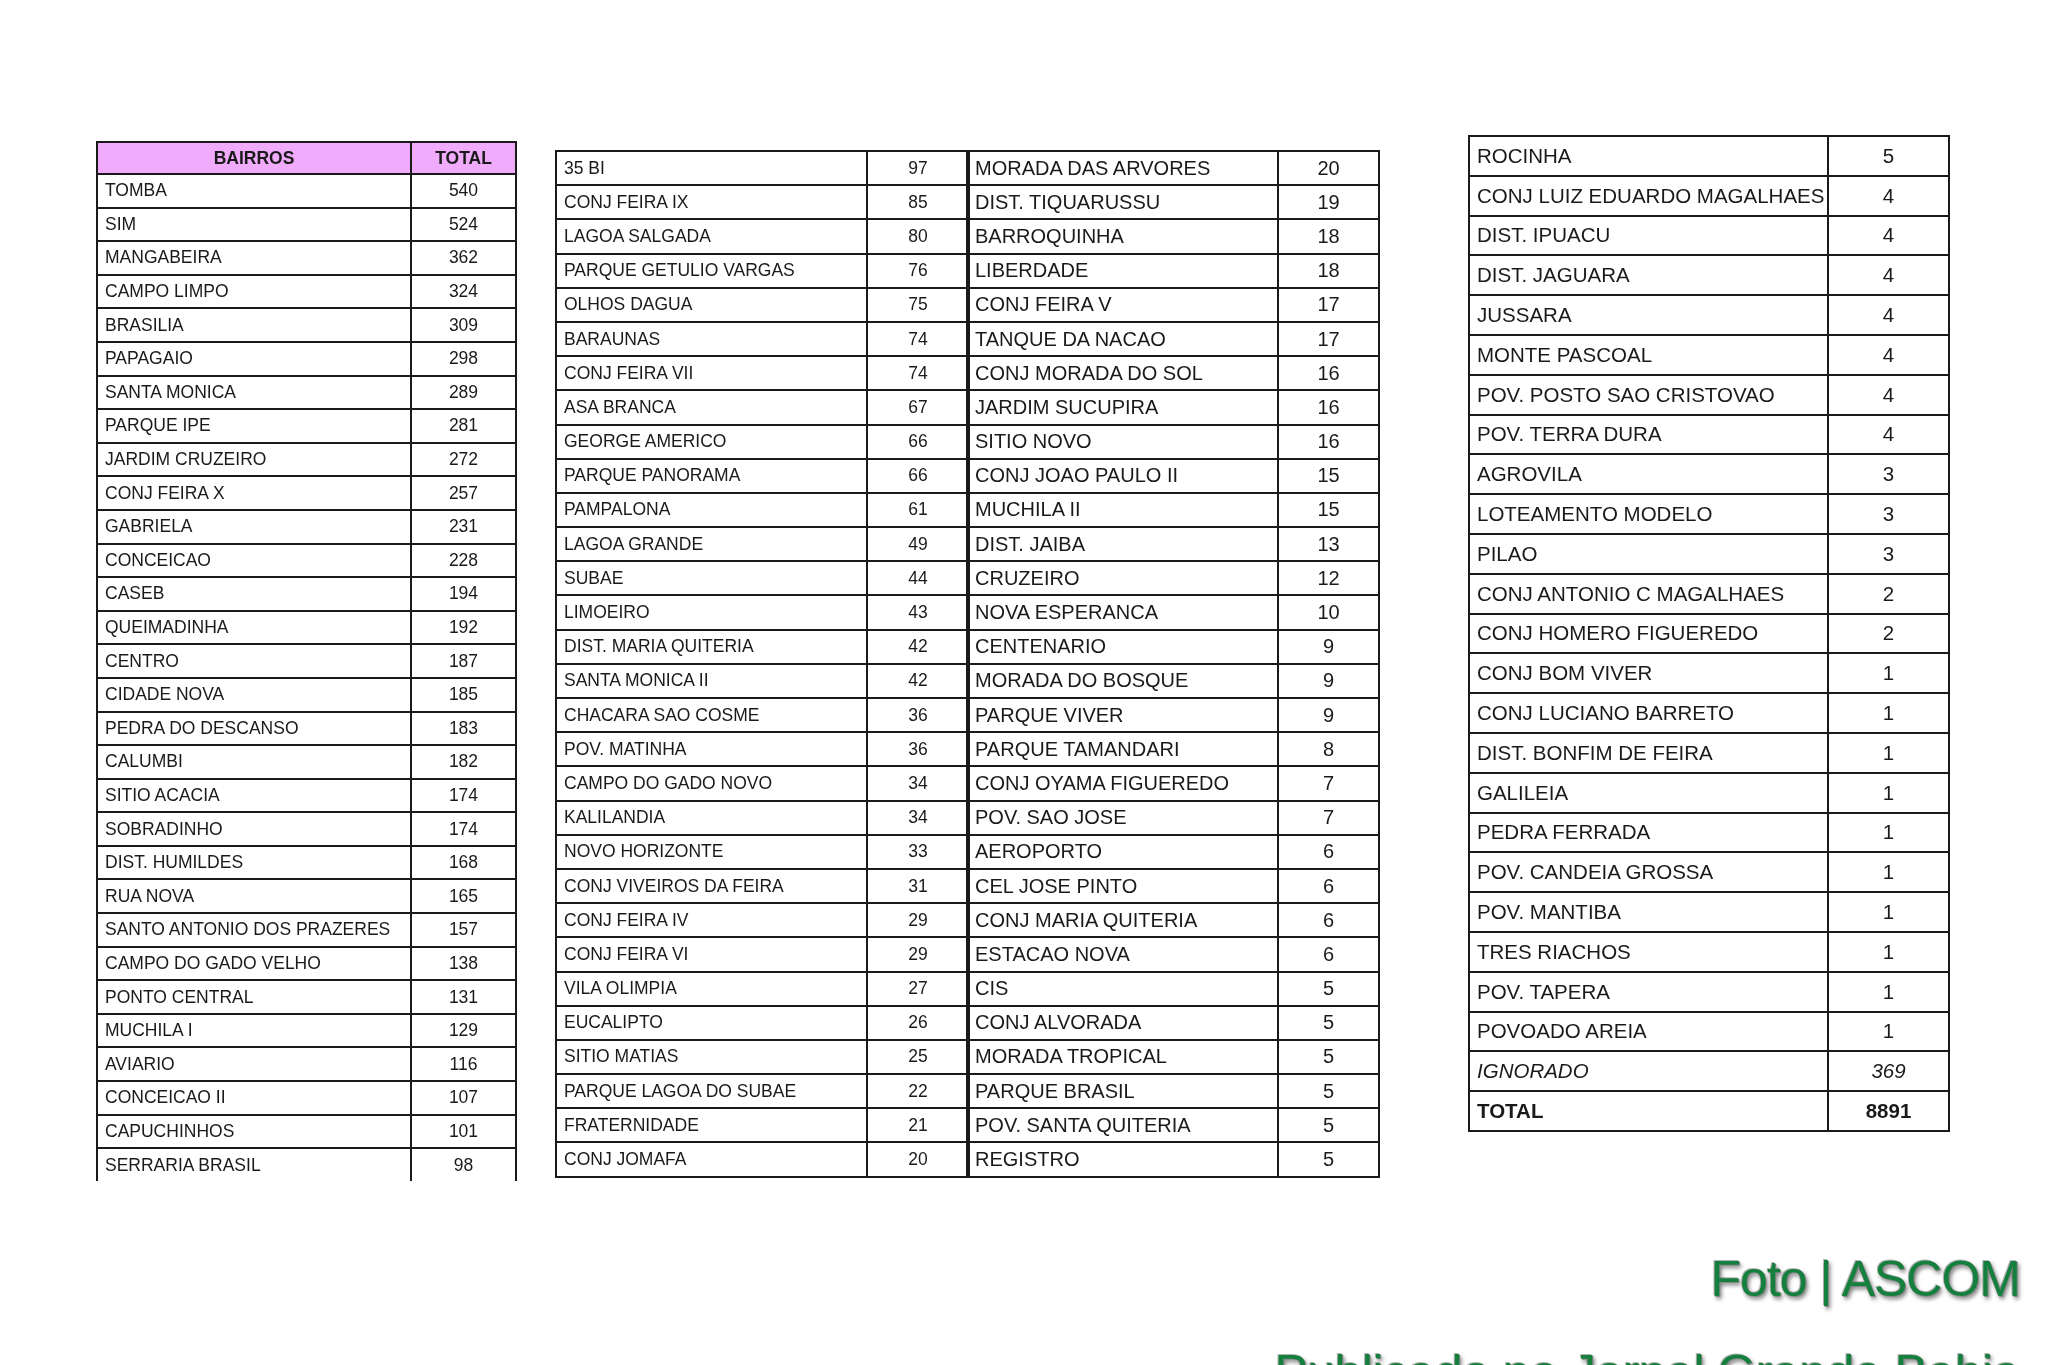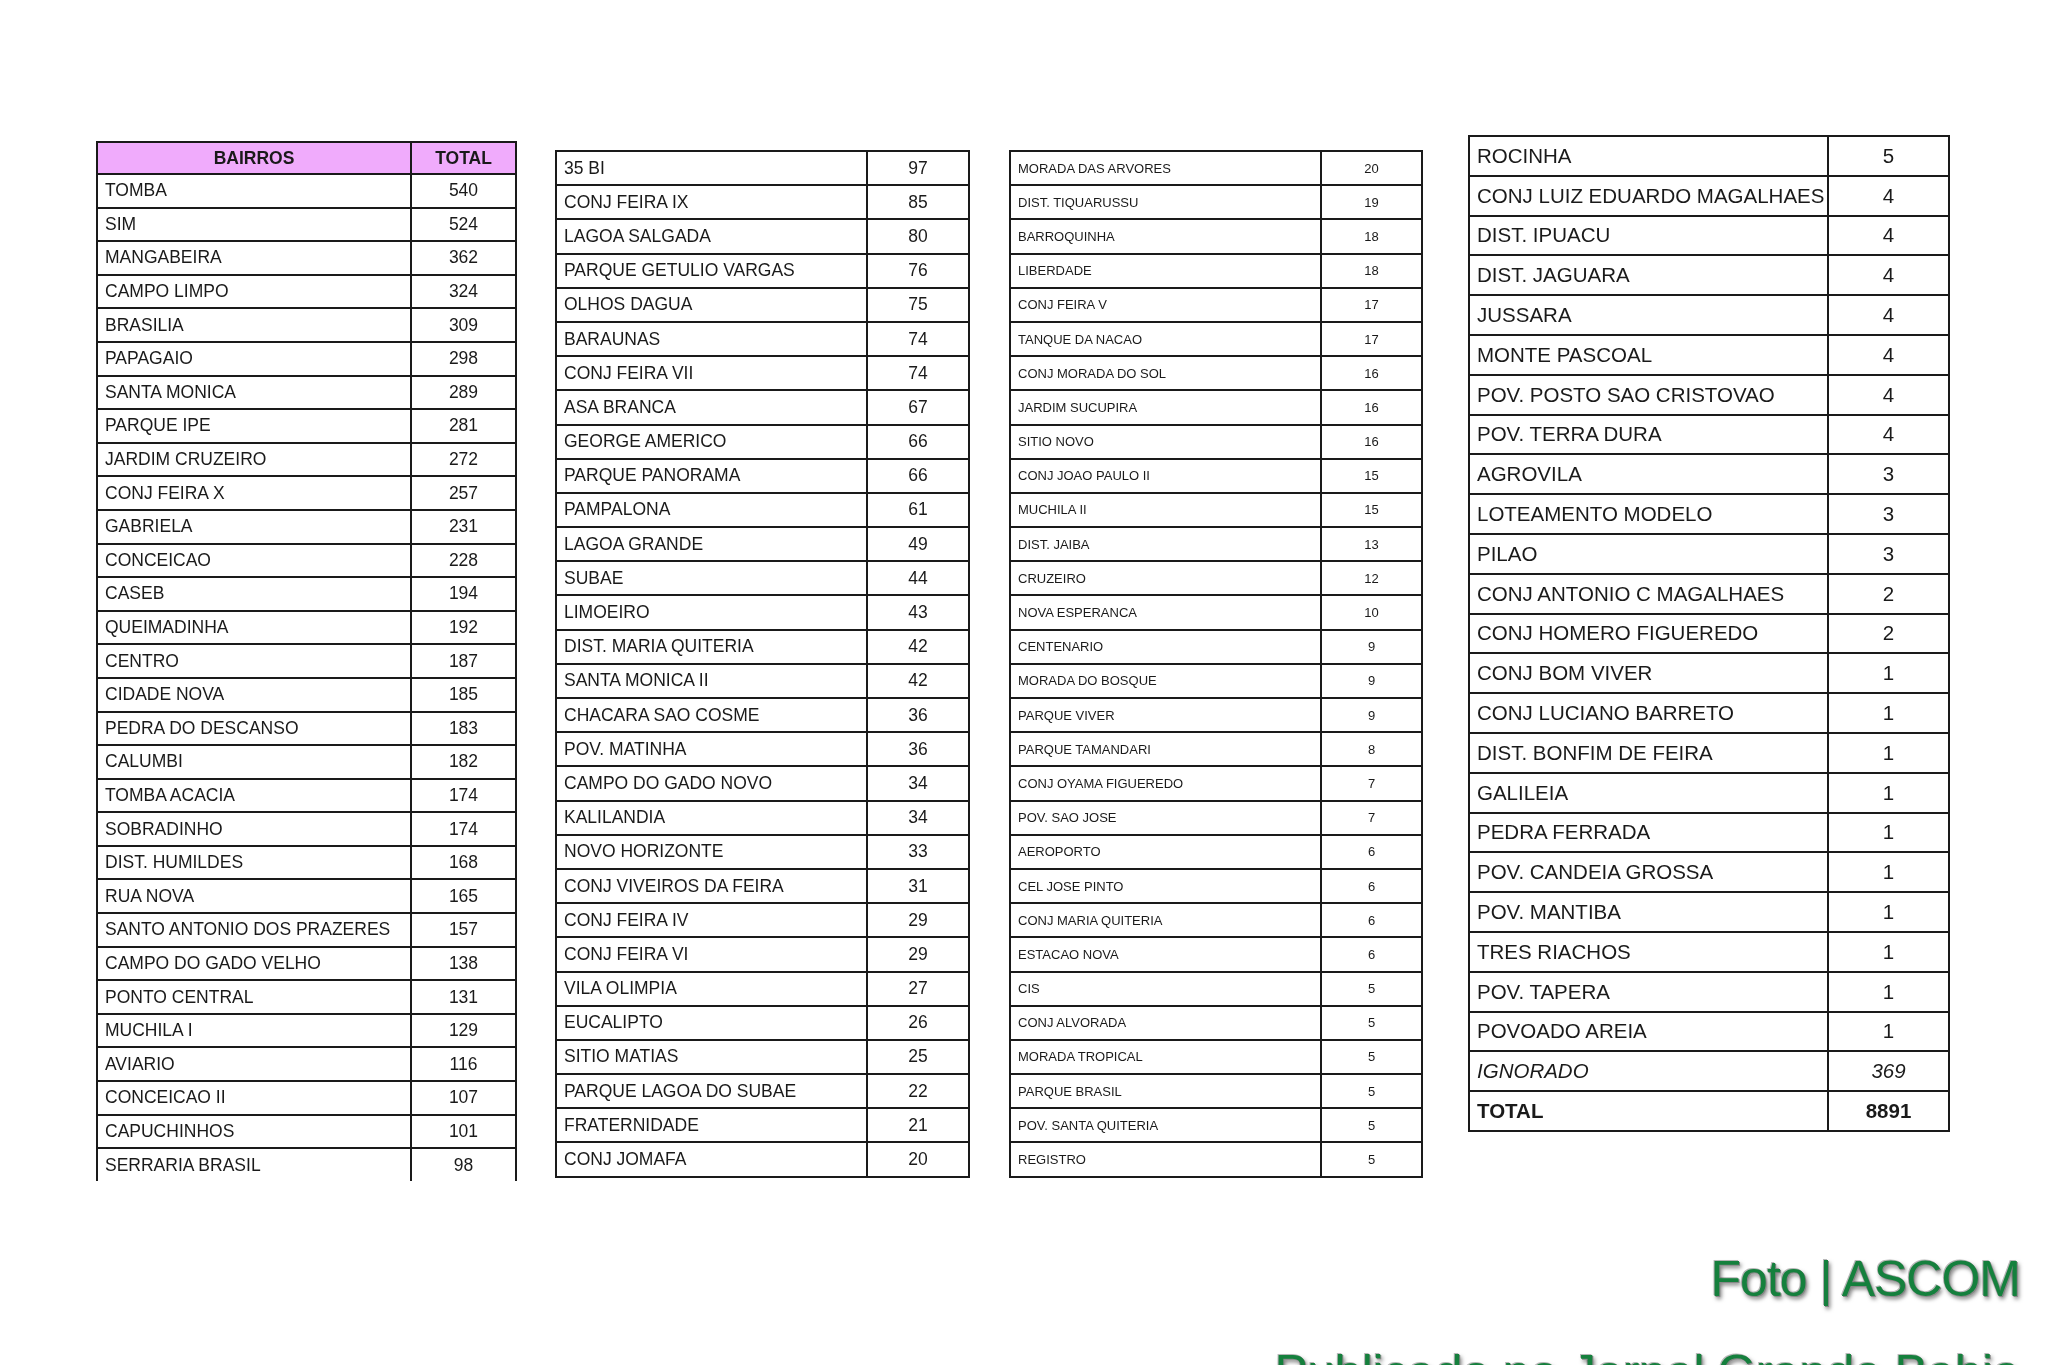--- a/index.html
+++ b/index.html
@@ -13,21 +13,21 @@
   #t1 { left: 96px; top: 141px; width: 419px; font-size: 17.5px; }
   #t1 th { background: #f0abfc; font-weight: bold; text-align: center; height: 30px; padding: 0; }
   #t1 td { height: 31.6px; }
   #t1 col.c1 { width: 314px; } #t1 col.c2 { width: 105px; }
   #t1 tr.last td { border-bottom: none; }
   
   #t2 { left: 555px; top: 150px; width: 413px; font-size: 17.5px; }
   #t2 td { height: 32.2px; }
   #t2 col.c1 { width: 311px; } #t2 col.c2 { width: 102px; }
   
-  #t3 { left: 1009px; top: 150px; width: 412px; font-size: 13px; }
+  #t3 { left: 966px; top: 150px; width: 412px; font-size: 20px; }
   #t3 td { height: 32.2px; }
   #t3 col.c1 { width: 311px; } #t3 col.c2 { width: 101px; }
   
   #t4 { left: 1468px; top: 135px; width: 480px; font-size: 20.5px; }
   #t4 td { height: 37.8px; }
   #t4 col.c1 { width: 359px; } #t4 col.c2 { width: 121px; }
   #t4 tr.ignored td { font-style: italic; }
   #t4 tr.total td { font-weight: bold; }
   .watermark { position: absolute; right: 28px; text-align: right; color: #15803d;
          font-family: "Liberation Sans", sans-serif; font-weight: normal;
@@ -116,21 +116,21 @@
       </tr>
       <tr>
         <td>PEDRA DO DESCANSO</td>
         <td class="num">183</td>
       </tr>
       <tr>
         <td>CALUMBI</td>
         <td class="num">182</td>
       </tr>
       <tr>
-        <td>TOMBA ACACIA</td>
+        <td>SITIO ACACIA</td>
         <td class="num">174</td>
       </tr>
       <tr>
         <td>SOBRADINHO</td>
         <td class="num">174</td>
       </tr>
       <tr>
         <td>DIST. HUMILDES</td>
         <td class="num">168</td>
       </tr>

